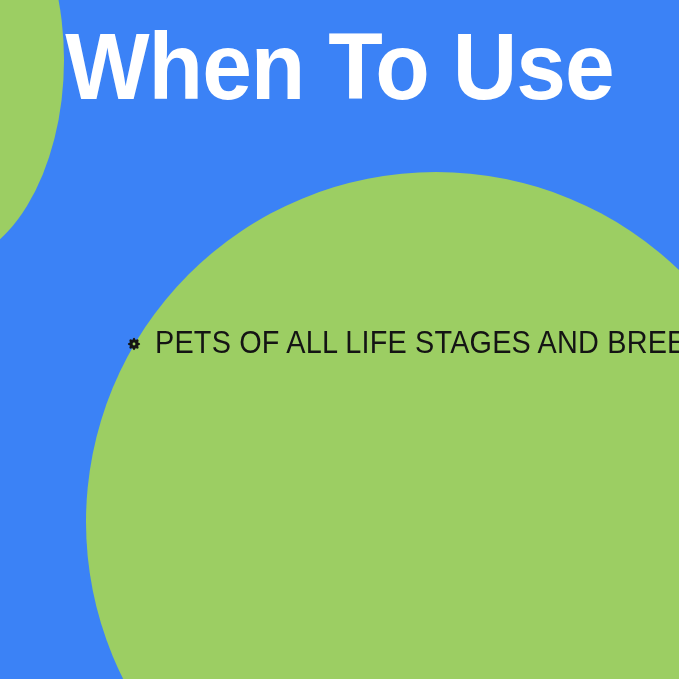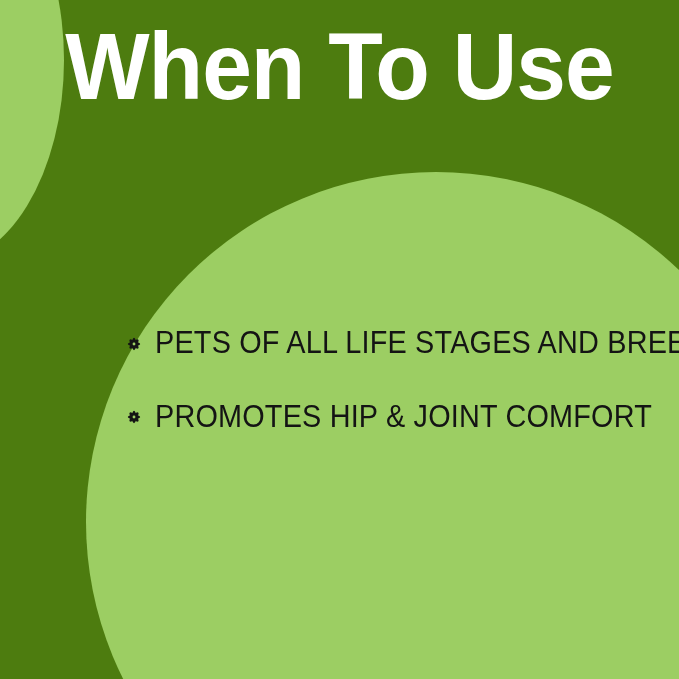--- a/index.html
+++ b/index.html
@@ -5,21 +5,21 @@
   html, body {
     margin: 0;
     padding: 0;
     background: #ffffff;
   }
   #canvas {
     position: relative;
     width: 679px;
     height: 679px;
     overflow: hidden;
-    background: #4d7c0f;
+    background: #3b82f6;
     font-family: "Liberation Sans", sans-serif;
   }
   
   .blob-corner {
     position: absolute;
     left: -188px;
     top: -146px;
     width: 252px;
     height: 412px;
     border-radius: 50%;
@@ -106,32 +106,18 @@
             <ellipse cx="12" cy="12" rx="7.4" ry="2.6"></ellipse>
             <ellipse cx="12" cy="12" rx="2.6" ry="7.4" transform="rotate(45 12 12)"></ellipse>
             <ellipse cx="12" cy="12" rx="7.4" ry="2.6" transform="rotate(45 12 12)"></ellipse>
           </g>
           <circle cx="12" cy="12" r="1.7" fill="#9CCE63"></circle>
         </svg>
       </span>
       <span class="item-label">PETS OF ALL LIFE STAGES AND BREEDS</span>
     </div>
 
-    <div class="list-item">
-      <span class="bullet">
-        <svg viewBox="0 0 24 24" width="20" height="20" aria-hidden="true">
-          <g fill="#141414">
-            <ellipse cx="12" cy="12" rx="2.6" ry="7.4"></ellipse>
-            <ellipse cx="12" cy="12" rx="7.4" ry="2.6"></ellipse>
-            <ellipse cx="12" cy="12" rx="2.6" ry="7.4" transform="rotate(45 12 12)"></ellipse>
-            <ellipse cx="12" cy="12" rx="7.4" ry="2.6" transform="rotate(45 12 12)"></ellipse>
-          </g>
-          <circle cx="12" cy="12" r="1.7" fill="#9CCE63"></circle>
-        </svg>
-      </span>
-      <span class="item-label">PROMOTES HIP &amp; JOINT COMFORT</span>
-    </div>
 
 
 
 
   </div>
 </div>
 
 </body></html>

